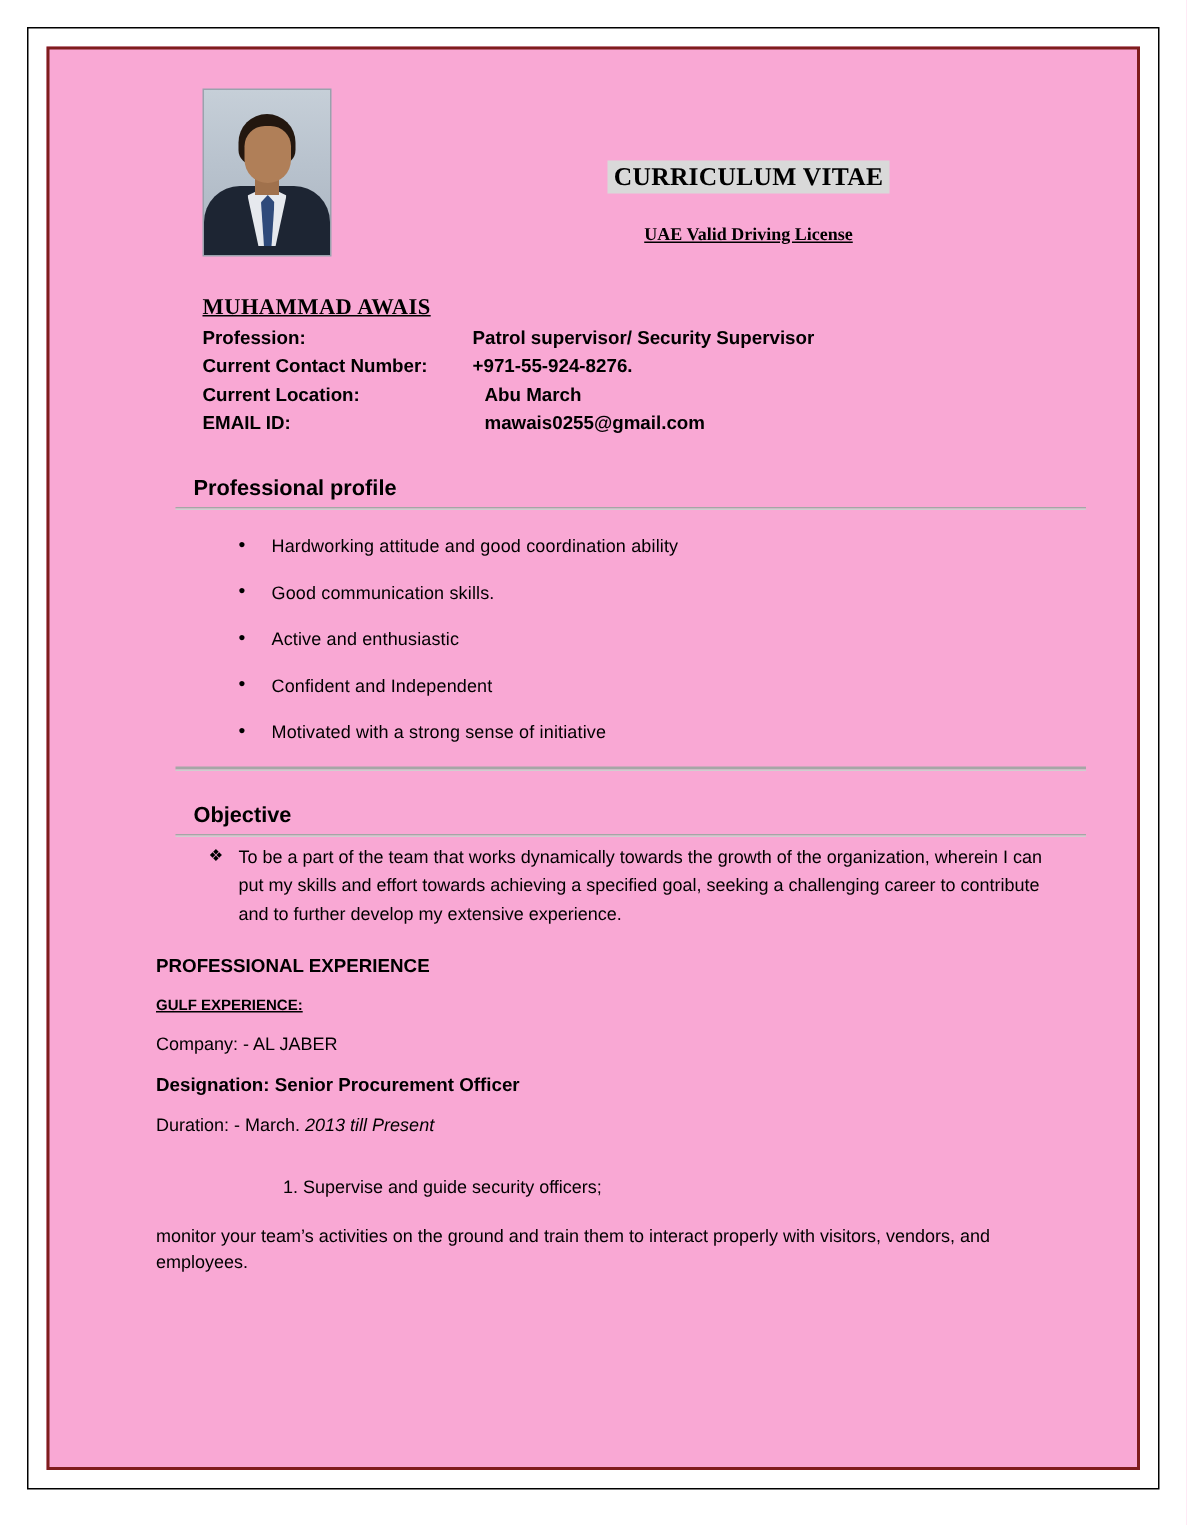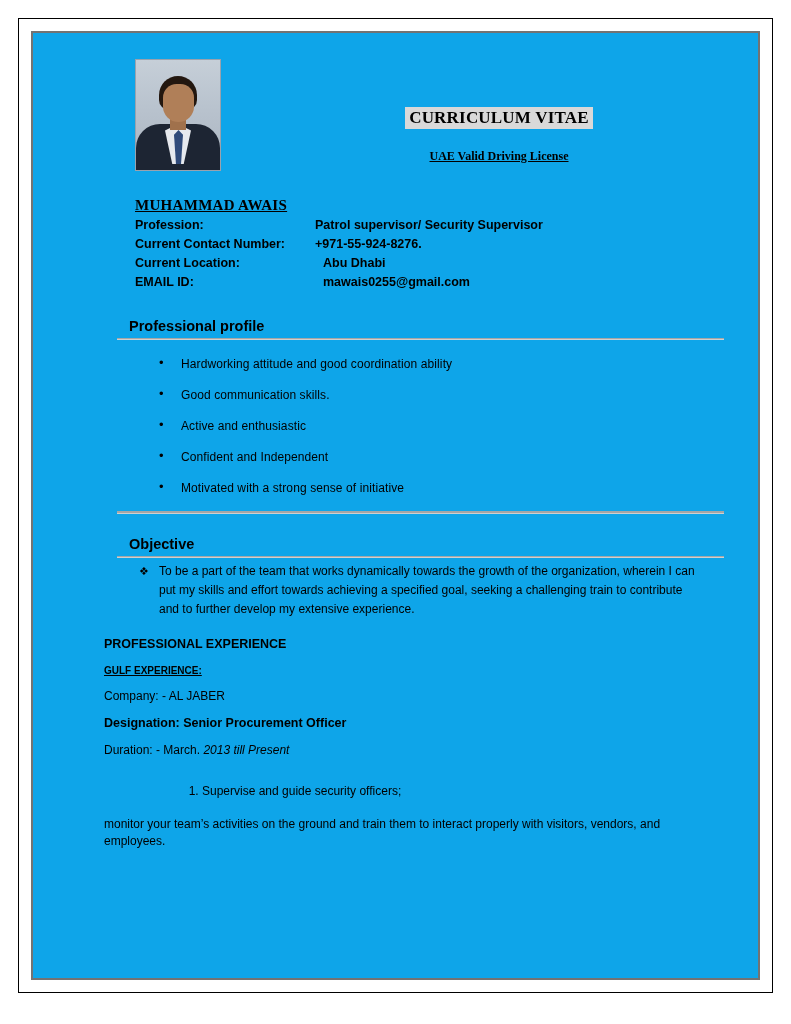--- a/index.html
+++ b/index.html
@@ -25,23 +25,23 @@
     border: 1px solid #000000;
     box-sizing: border-box;
     background: #ffffff;
   }
   .page-inner {
     position: absolute;
     left: 12px;
     top: 12px;
     right: 12px;
     bottom: 12px;
-    border: 2px solid #737373;
+    border: 2px solid #7f1d1d;
     box-sizing: border-box;
-    background: #0ea5e9;
+    background: #f9a8d4;
   }
   .content {
     position: absolute;
     left: 0;
     top: 0;
     right: 0;
     bottom: 0;
     padding: 18px 34px 10px 56px;
     box-sizing: border-box;
   }
@@ -304,21 +304,21 @@
         <div class="row">
           <div class="lbl">Profession:</div>
           <div class="val">Patrol supervisor/ Security Supervisor</div>
         </div>
         <div class="row">
           <div class="lbl">Current Contact Number:</div>
           <div class="val">+971-55-924-8276.</div>
         </div>
         <div class="row">
           <div class="lbl">Current Location:</div>
-          <div class="val indent">Abu Dhabi</div>
+          <div class="val indent">Abu March</div>
         </div>
         <div class="row">
           <div class="lbl">EMAIL ID:</div>
           <div class="val indent">mawais0255@gmail.com</div>
         </div>
       </div>
 
       <div class="section">
         <div class="section-title">Professional profile</div>
         <div class="rule"></div>
@@ -329,21 +329,21 @@
           <li>Confident and Independent</li>
           <li>Motivated with a strong sense of initiative</li>
         </ul>
         <div class="rule thick"></div>
       </div>
 
       <div class="section" style="margin-top:22px;">
         <div class="section-title">Objective</div>
         <div class="rule"></div>
         <ul class="objective-list">
-          <li>To be a part of the team that works dynamically towards the growth of the organization, wherein I can put my skills and effort towards achieving a specified goal, seeking a challenging train to contribute and to further develop my extensive experience.</li>
+          <li>To be a part of the team that works dynamically towards the growth of the organization, wherein I can put my skills and effort towards achieving a specified goal, seeking a challenging career to contribute and to further develop my extensive experience.</li>
         </ul>
       </div>
 
       <div class="block">
         <div class="heading-bold">PROFESSIONAL EXPERIENCE</div>
         <div class="heading-underline">GULF EXPERIENCE:</div>
         <div class="plain">Company: - AL JABER</div>
         <div class="plain bold">Designation: Senior Procurement Officer</div>
         <div class="plain">
           <span>Duration: - March.</span>

